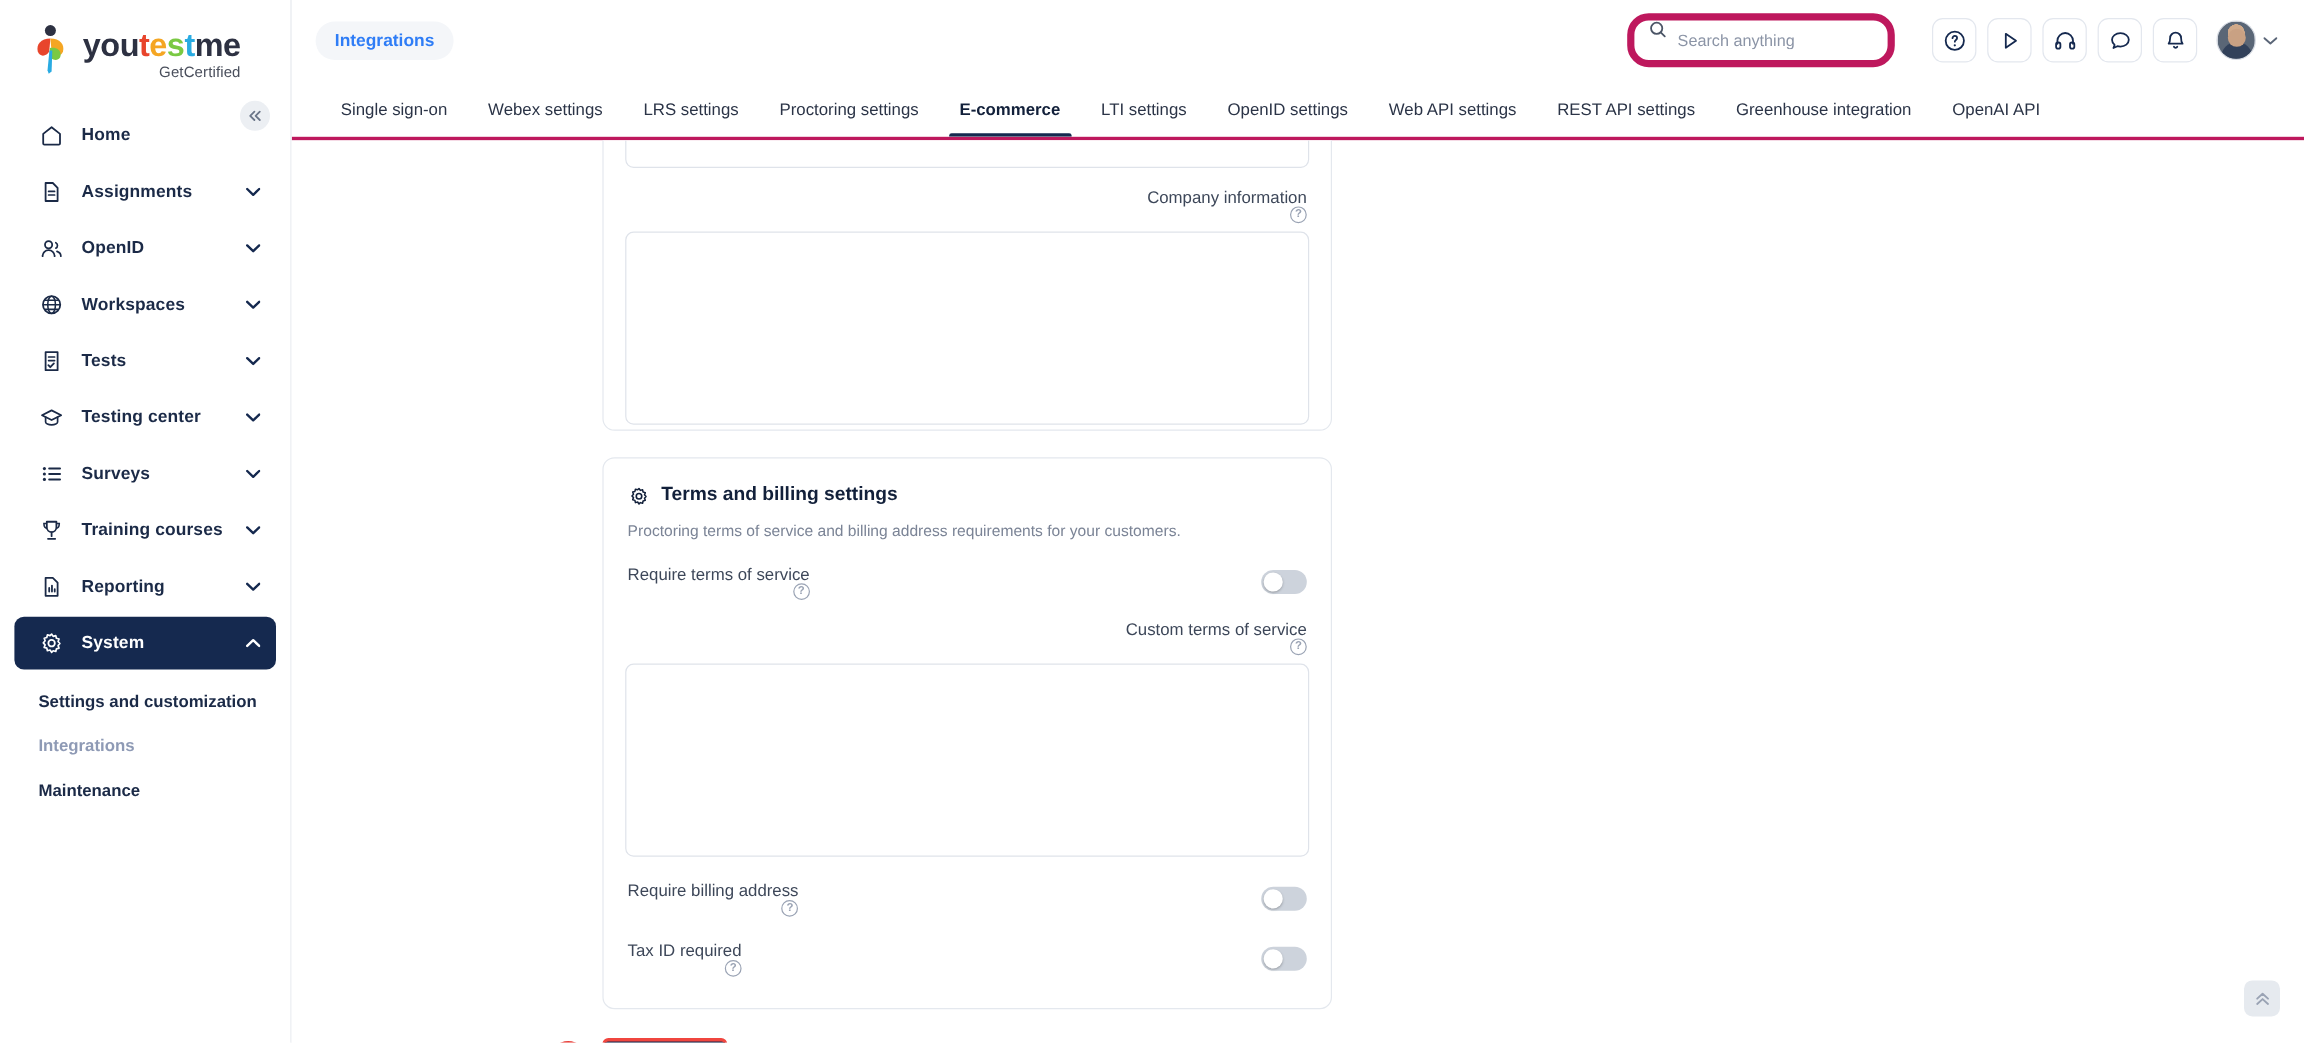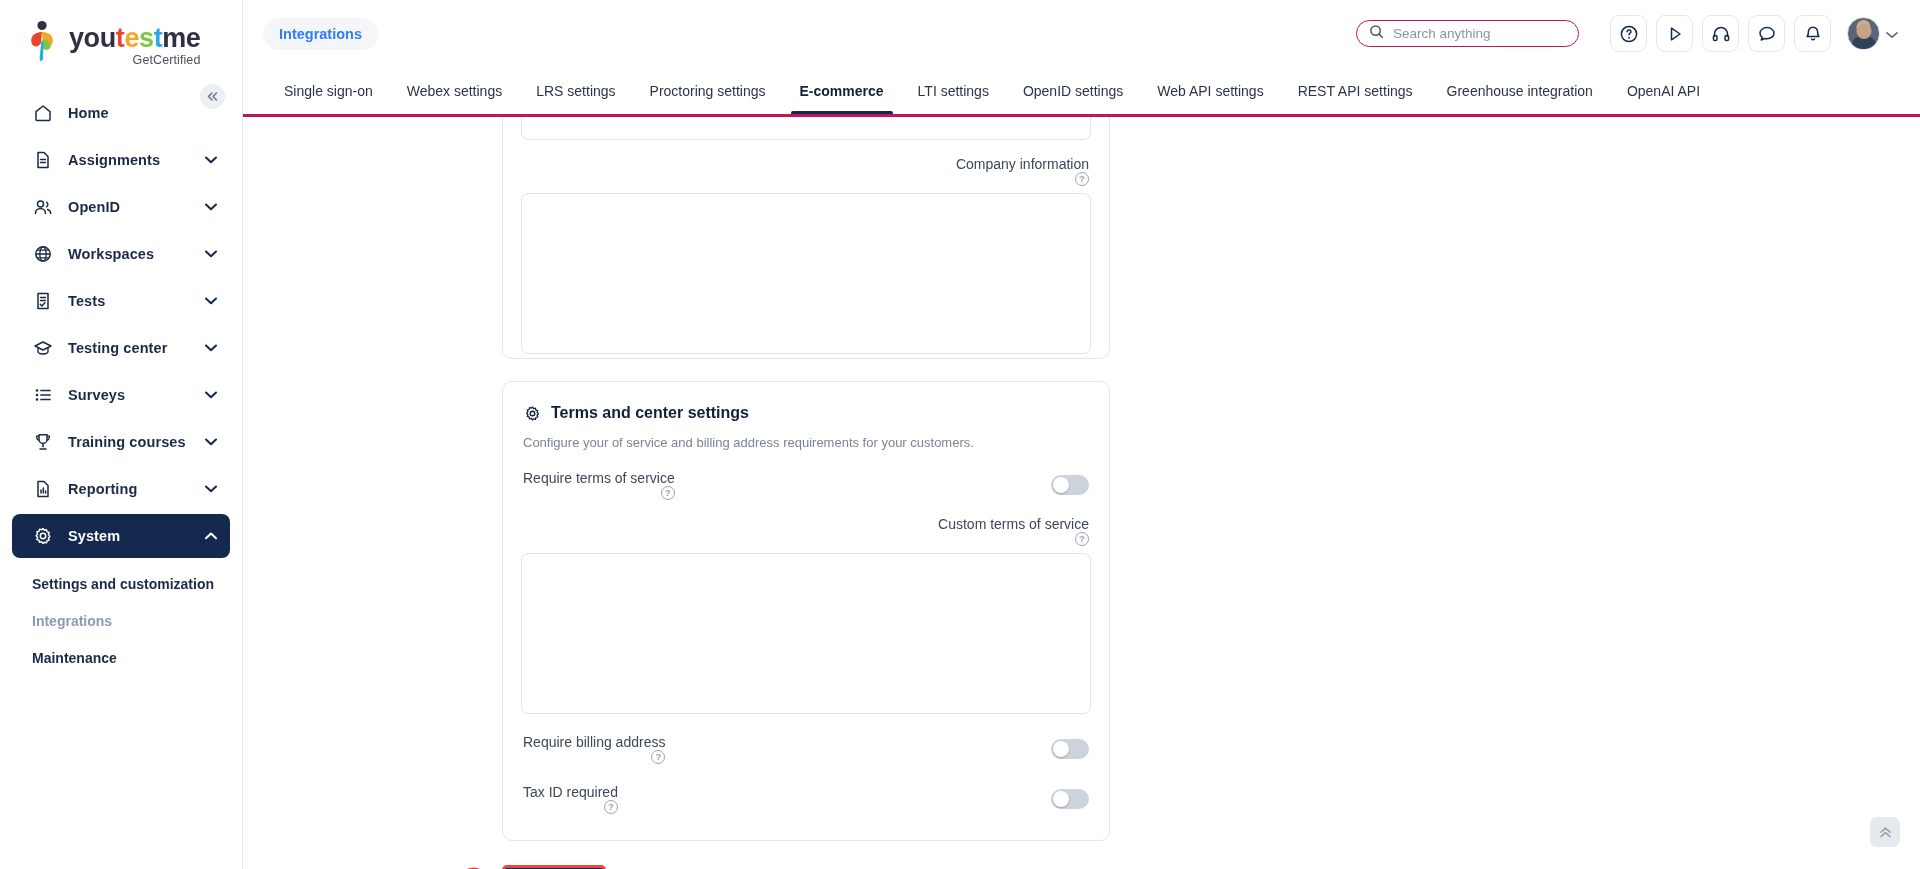--- a/index.html
+++ b/index.html
@@ -70,22 +70,22 @@
     padding: 0 22px 0 20px;
     background: #ffffff;
   }
   .breadcrumb {
     background: #f4f6f9; color: #2f7df6;
     font-size: 14.5px; font-weight: 600;
     padding: 8px 16px; border-radius: 18px; cursor: pointer;
   }
   .topbar-spacer { flex: 1; }
   .search-box {
-    width: 223px; height: 27px; border: 1px solid #be185d; border-radius: 18px;
-    display: flex; align-items: center; padding: 0 12px; gap: 9px; margin-right: 22px;
+    width: 223px; height: 45px; border: 6px solid #be185d; border-radius: 18px;
+    display: flex; padding: 0 12px; gap: 9px; margin-right: 22px;
     background: #fff;
   }
   .search-box input {
     border: none; outline: none; font-size: 13.5px; color: #6b7689;
     font-family: "Liberation Sans", sans-serif; width: 100%; background: transparent;
   }
   .search-box input::placeholder { color: #8b94a6; }
   .icon-btn {
     width: 37px; height: 37px; border: 1px solid #e3e7ee; border-radius: 9px;
     display: flex; align-items: center; justify-content: center;
@@ -497,23 +497,23 @@
         </div>
 
         <div class="card card-terms">
           <div class="card-head">
             <span class="gear">
               <svg width="17" height="17" viewBox="0 0 20 20">
                   <circle cx="10" cy="10" r="2.7" fill="none" stroke="#12203a" stroke-width="1.6"></circle>
                   <path d="M10 2.4l1.3 1.9 2.2-.6.5 2.2 2.2.6-.8 2.1 1.5 1.7-1.5 1.7.8 2.1-2.2.6-.5 2.2-2.2-.6L10 17.6l-1.3-1.9-2.2.6-.5-2.2-2.2-.6.8-2.1L3.1 9.7l1.5-1.7-.8-2.1 2.2-.6.5-2.2 2.2.6Z" fill="none" stroke="#12203a" stroke-width="1.5" stroke-linejoin="round"></path>
                 </svg>
             </span>
-            <span class="card-title">Terms and center settings</span>
-          </div>
-          <div class="card-desc">Configure your of service and billing address requirements for your customers.</div>
+            <span class="card-title">Terms and billing settings</span>
+          </div>
+          <div class="card-desc">Proctoring terms of service and billing address requirements for your customers.</div>
 
           <div class="toggle-row">
             <span class="toggle-label">
               <span>Require terms of service</span>
               <span class="help-icon inline">?</span>
             </span>
             <button class="switch">
                 <span class="knob"></span>
               </button>
           </div>

